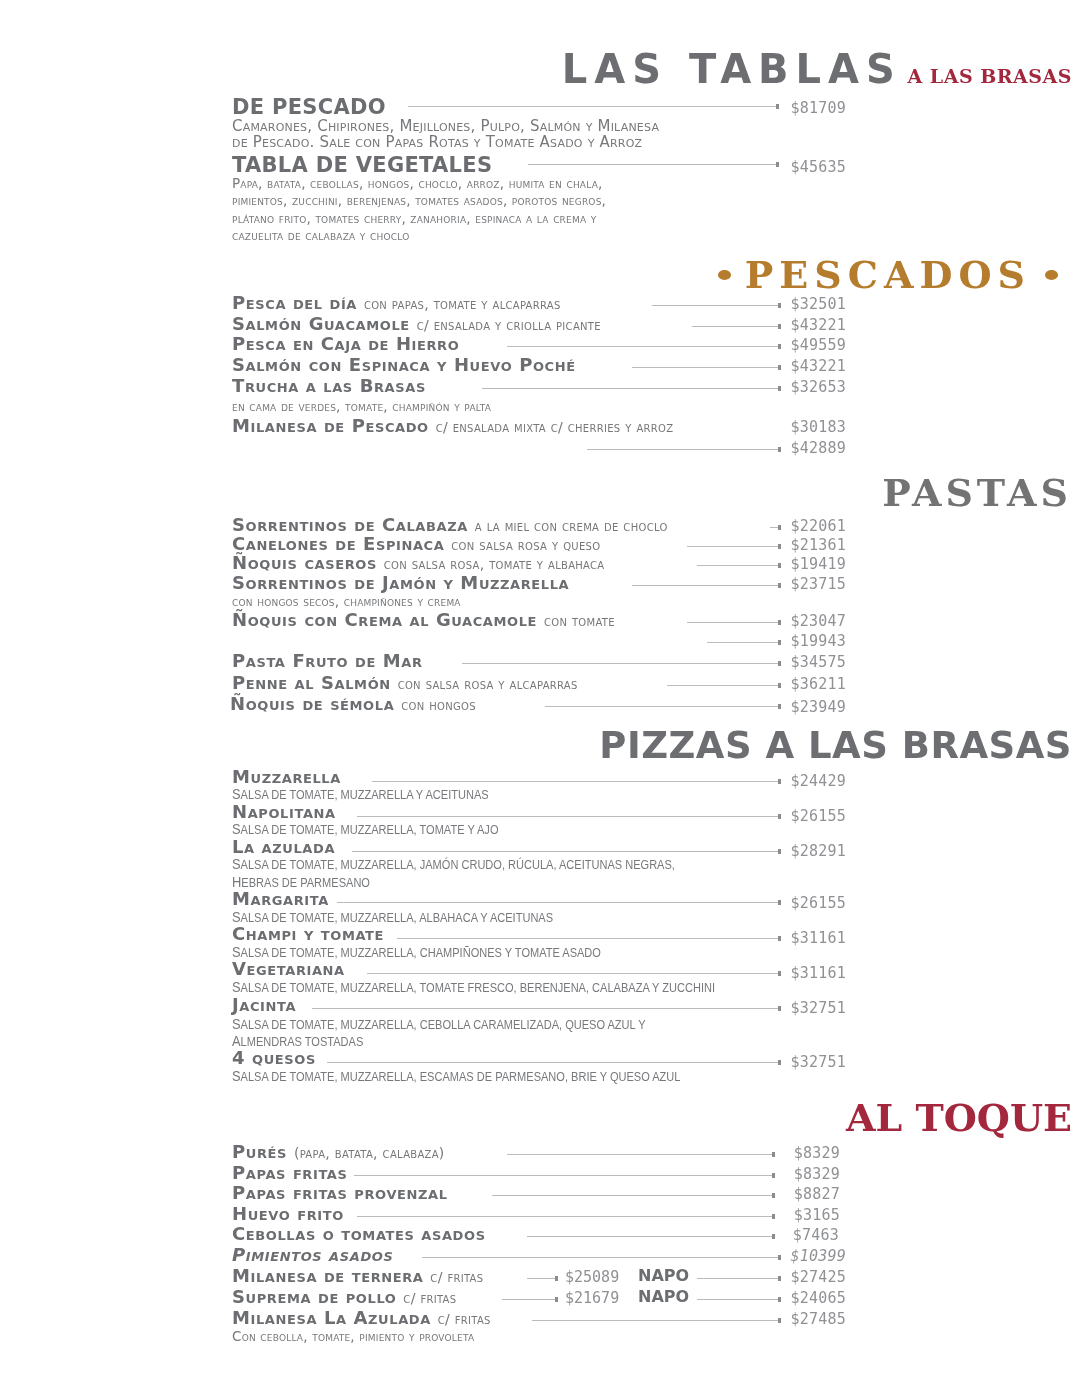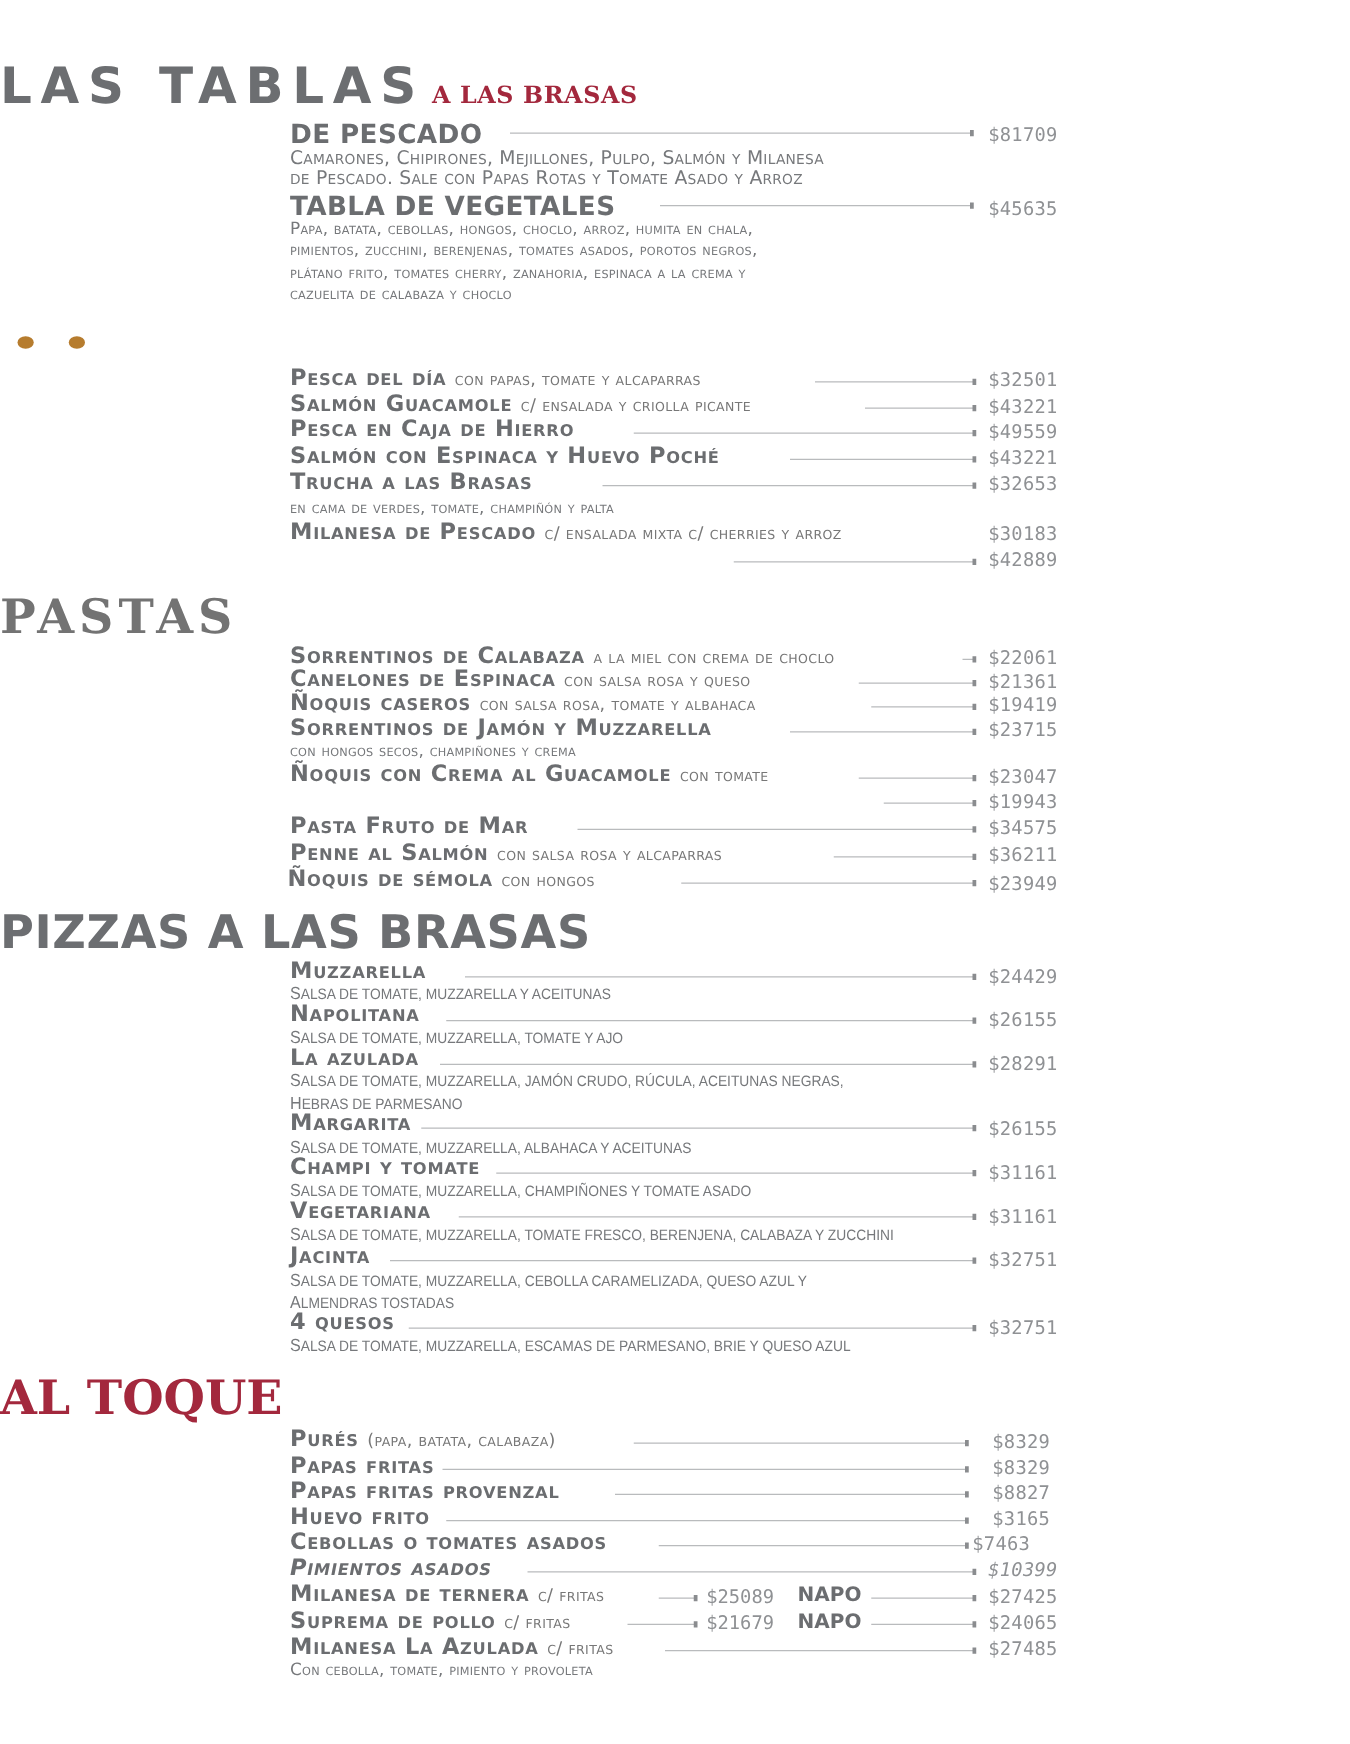--- a/index.html
+++ b/index.html
@@ -1,19 +1,19 @@
 <!DOCTYPE html>
 <html><head>
 <meta charset="utf-8">
 <style>
   html, body { margin: 0; padding: 0; background: #ffffff; }
   body { width: 1080px; height: 1395px; position: relative; overflow: hidden;
          font-family: "DejaVu Sans", sans-serif; color: #707275; }
   .abs { position: absolute; }
-  .h-title { position: absolute; left: 0; width: 1072px; text-align: left; font-family: "DejaVu Serif", serif; font-weight: bold; white-space: nowrap; }
+  .h-title { position: absolute; left: 0; width: 1072px; text-align: right; font-family: "DejaVu Serif", serif; font-weight: bold; white-space: nowrap; }
   .row { position: absolute; left: 232px; width: 614px; height: 20px; }
   .name { position: absolute; left: 0; top: 0; font-variant: small-caps; font-weight: bold; font-size: 18px; letter-spacing: 0.6px; color: #6b6d70; white-space: nowrap; line-height: 20px; background: #fff; padding-right: 6px; z-index: 2; }
   .name .sub { font-weight: normal; font-size: 14px; letter-spacing: 0.3px; color: #777; }
   .leader { position: absolute; top: 12px; height: 0; border-top: 1px solid #b9bbbd; z-index: 1; }
   .leader::after { content: ""; position: absolute; right: -1px; top: -3px; width: 3px; height: 5px; background: #8a8c8f; }
   .price { position: absolute; right: 0; top: 0; font-family: "DejaVu Sans Mono", monospace; font-size: 15px; color: #8f9194; line-height: 22px; letter-spacing: 0.2px; }
   .desc { position: absolute; left: 232px; font-variant: small-caps; font-size: 13.5px; color: #76787b; white-space: nowrap; letter-spacing: 0.2px; line-height: 17px; }
   .desc.cond { font-family: "Liberation Sans", sans-serif; font-variant: normal; text-transform: uppercase; font-size: 12px; letter-spacing: 0; transform: scaleX(0.92); transform-origin: left; }
   .desc.cond::first-letter { font-size: 14px; }
   .big-name { position: absolute; left: 232px; font-family: "DejaVu Sans", sans-serif; font-weight: bold; font-size: 21px; color: #6b6d70; letter-spacing: 0.3px; white-space: nowrap; line-height: 24px; }
@@ -41,21 +41,21 @@
   <div class="big-name" style="top:153px;">TABLA DE VEGETALES</div>
   <div class="leader abs" style="left:528px; width:250px; top:164px;"></div>
   <div class="price" style="right:234px; top:156px;">$45635</div>
   <div class="desc" style="top:175px;">Papa, batata, cebollas, hongos, choclo, arroz, humita en chala,</div>
   <div class="desc" style="top:192px;">pimientos, zucchini, berenjenas, tomates asados, porotos negros,</div>
   <div class="desc" style="top:210px;">plátano frito, tomates cherry, zanahoria, espinaca a la crema y</div>
   <div class="desc" style="top:227px;">cazuelita de calabaza y choclo</div>
 </div>
 
 <div class="h-title" style="top:252px; color:#b67c2e; font-size:38px; letter-spacing:6px;">
-  <span class="dot"></span><span class="dot"></span>
+  <span class="dot"></span><span>PESCADOS</span><span class="dot"></span>
 </div>
 
 <div class="row" style="top:293px;">
   <div class="name"><span>Pesca del día</span> <span class="sub">con papas, tomate y alcaparras</span></div>
   <div class="leader" style="left:420px; right:66px;"></div>
   <div class="price">$32501</div>
 </div>
 <div class="row" style="top:314px;">
   <div class="name"><span>Salmón Guacamole</span> <span class="sub">c/ ensalada y criolla picante</span></div>
   <div class="leader" style="left:460px; right:66px;"></div>
@@ -218,21 +218,21 @@
   <div class="price" style="right:6px;">$8827</div>
 </div>
 <div class="row" style="top:1204px;">
   <div class="name"><span>Huevo frito</span> <span class="sub"></span></div>
   <div class="leader" style="left:125px; right:72px;"></div>
   <div class="price" style="right:6px;margin-left:35px;">$3165</div>
 </div>
 <div class="row" style="top:1224px;">
   <div class="name"><span>Cebollas o tomates asados</span> <span class="sub"></span></div>
   <div class="leader" style="left:295px; right:72px;"></div>
-  <div class="price" style="right:22px;margin-left:31px;">$7463</div>
+  <div class="price" style="right:7px;margin-left:31px;">$7463</div>
 </div>
 <div class="row" style="top:1245px;font-style:italic;">
   <div class="name"><span>Pimientos asados</span> <span class="sub"></span></div>
   <div class="leader" style="left:190px; right:66px;"></div>
   <div class="price">$10399</div>
 </div>
 
 <div class="row" style="top:1266px;">
   <div class="name"><span>Milanesa de ternera</span> <span class="sub">c/ fritas</span></div>
   <div class="leader" style="left:295px; width:30px;"></div>

